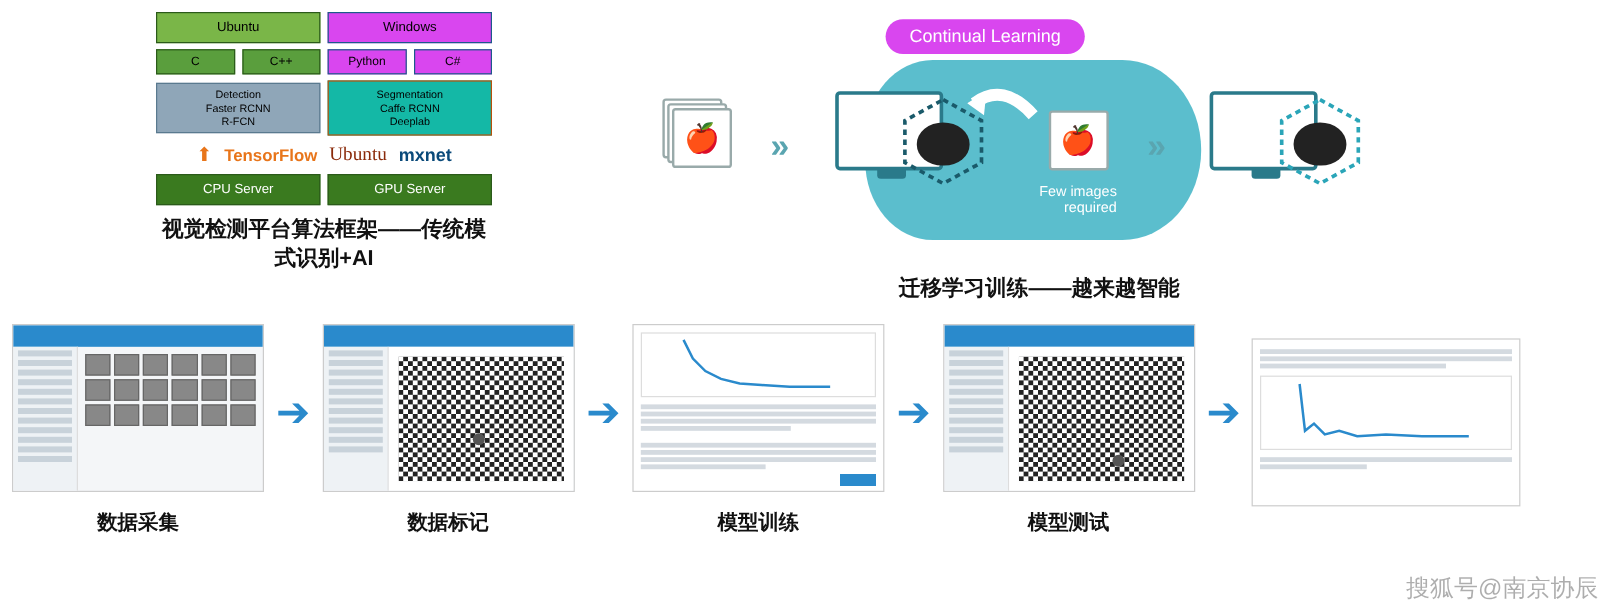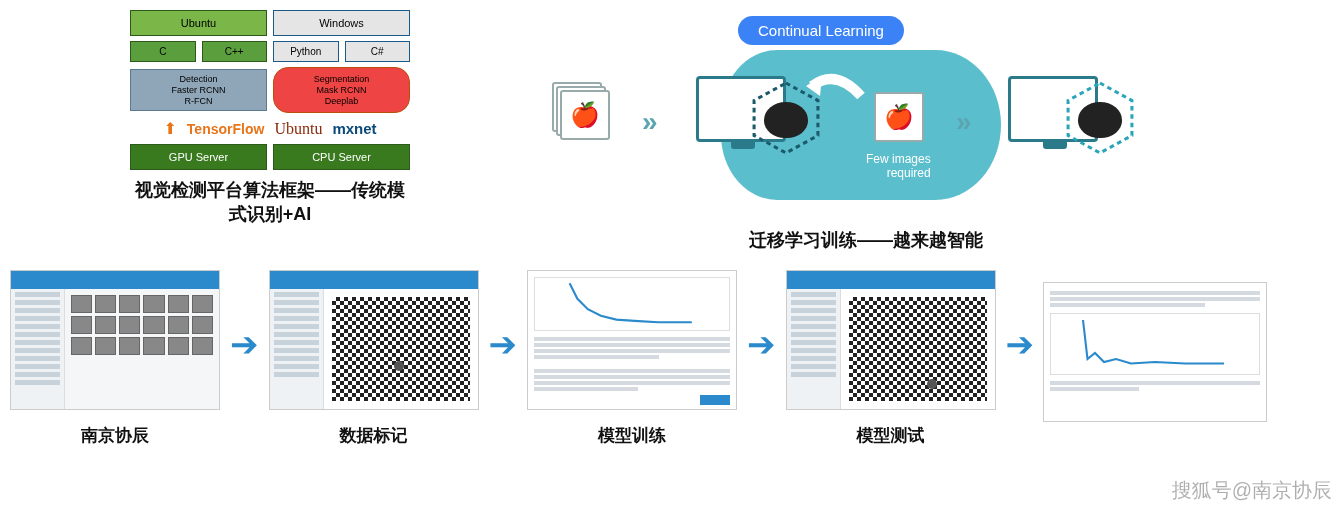--- a/index.html
+++ b/index.html
@@ -2,38 +2,38 @@
 <html><head>
 <meta charset="utf-8">
 <style>
   * { box-sizing: border-box; margin: 0; padding: 0; }
   body { font-family: "Microsoft YaHei", Arial, sans-serif; width: 1342px; height: 512px; background: #fff; position: relative; overflow: hidden; }
 
   .top { display: flex; gap: 40px; padding: 10px 60px 0 130px; }
   .stack-wrap { width: 280px; }
   .stack-row { display: flex; gap: 6px; margin-bottom: 5px; align-items: center; }
   .sbox { flex: 1; text-align: center; font-size: 11px; padding: 6px 2px; border: 1px solid #2b5a1a; background: #7ab648; color: #000; }
-  .sbox.blue { background: #e5e5e5; border-color: #1c5a8a; color: #000; }
+  .sbox.blue { background: #d946ef; border-color: #1c5a8a; color: #000; }
   .sbox.green2 { background: #5a9e3d; }
-  .sbox.orange { background: #ef4444; border-color: #b8500a; color: #000; font-size: 9px; line-height: 1.2; border-radius: 15px; }
+  .sbox.orange { background: #14b8a6; border-color: #b8500a; color: #000; font-size: 9px; line-height: 1.2; }
   .sbox.grayb { background: #8fa6b8; border-color: #5a7a8f; font-size: 9px; line-height: 1.2; padding: 4px 2px; }
   .sbox.greenb { background: #6aa84f; font-size: 9px; line-height: 1.2; padding: 4px 2px; }
   .sbox.small { font-size: 10px; padding: 4px 2px; }
   .sbox.dark { background: #3a7a1f; color: #fff; }
   .fw-row { display: flex; gap: 10px; align-items: center; justify-content: center; margin: 6px 0; }
   .tf { color: #e8751a; font-weight: bold; font-size: 14px; }
   .tf-icon { color: #e8751a; font-size: 16px; }
   .caffe { font-family: Georgia, serif; color: #8a2a0a; font-size: 16px; }
   .mxnet { color: #0a4a7a; font-weight: bold; font-size: 15px; }
 
   .caption { text-align: center; font-weight: bold; font-size: 18px; color: #111; margin-top: 8px; }
 
   .learning { flex: 1; position: relative; display: flex; flex-direction: column; align-items: center; }
   .learn-box { position: relative; width: 620px; height: 190px; }
-  .banner { position: absolute; top: 6px; left: 182px; background: #3b82f6; color: #fff; padding: 6px 20px; border-radius: 16px; font-size: 15px; }
+  .banner { position: absolute; top: 6px; left: 182px; background: #d946ef; color: #fff; padding: 6px 20px; border-radius: 16px; font-size: 15px; }
   .cloud { position: absolute; top: 40px; left: 165px; width: 280px; height: 150px; background: #4db8c9; border-radius: 60px 70px 70px 60px / 70px 80px 80px 70px; opacity: 0.92; }
   .monitor { position: absolute; width: 90px; height: 66px; background: #fff; border: 3px solid #2a7a8a; border-radius: 4px; }
   .monitor::after { content: ''; position: absolute; bottom: -10px; left: 32px; width: 24px; height: 8px; background: #2a7a8a; border-radius: 0 0 3px 3px; }
   .imgstack { position: absolute; width: 56px; height: 56px; }
   .imgframe { position: absolute; width: 50px; height: 50px; background: #fff; border: 2px solid #9aa; border-radius: 3px; display: flex; align-items: center; justify-content: center; font-size: 24px; }
   .brain { position: absolute; width: 44px; height: 36px; background: #222; border-radius: 50% 50% 48% 48%; }
   .hex { position: absolute; width: 76px; height: 76px; }
   .hex svg { width: 100%; height: 100%; }
   .darrow { position: absolute; font-size: 28px; color: #5aa5b0; font-weight: bold; letter-spacing: -6px; }
   .fewtxt { position: absolute; color: #fff; font-size: 12px; text-align: right; line-height: 1.2; }
@@ -72,31 +72,31 @@
       <div class="sbox blue">Windows</div>
     </div>
     <div class="stack-row">
       <div class="sbox green2 small">C</div>
       <div class="sbox green2 small">C++</div>
       <div class="sbox blue small">Python</div>
       <div class="sbox blue small">C#</div>
     </div>
     <div class="stack-row">
       <div class="sbox grayb"><span>Detection</span><br><span>Faster RCNN</span><br><span>R-FCN</span></div>
-      <div class="sbox orange"><span>Segmentation</span><br><span>Mask RCNN</span><br><span>Deeplab</span></div>
+      <div class="sbox orange"><span>Segmentation</span><br><span>Caffe RCNN</span><br><span>Deeplab</span></div>
     </div>
     <div class="fw-row">
       <span class="tf-icon">⬆</span>
       <span class="tf">TensorFlow</span>
       <span class="caffe">Ubuntu</span>
       <span class="mxnet">mxnet</span>
     </div>
     <div class="stack-row">
+      <div class="sbox dark">CPU Server</div>
       <div class="sbox dark">GPU Server</div>
-      <div class="sbox dark">CPU Server</div>
     </div>
     <div class="caption">视觉检测平台算法框架——传统模式识别+AI</div>
   </div>
 
   <div class="learning">
     <div class="learn-box">
       <div class="cloud"></div>
       <div class="banner">Continual Learning</div>
 
       <div class="imgstack" style="top:80px;left:4px">
@@ -162,21 +162,21 @@
             <div></div>
             <div></div>
             <div></div>
             <div></div>
             <div></div>
             <div></div>
             <div></div>
           </div>
         </div>
     </div>
-    <div class="step-cap">南京协辰</div>
+    <div class="step-cap">数据采集</div>
   </div>
   <div class="parrow">➔</div>
 
   <div class="step">
     <div class="shot">
       <div class="shot-top"></div>
       <div class="shot-side">
           <div class="ln"></div>
           <div class="ln"></div>
           <div class="ln"></div>

